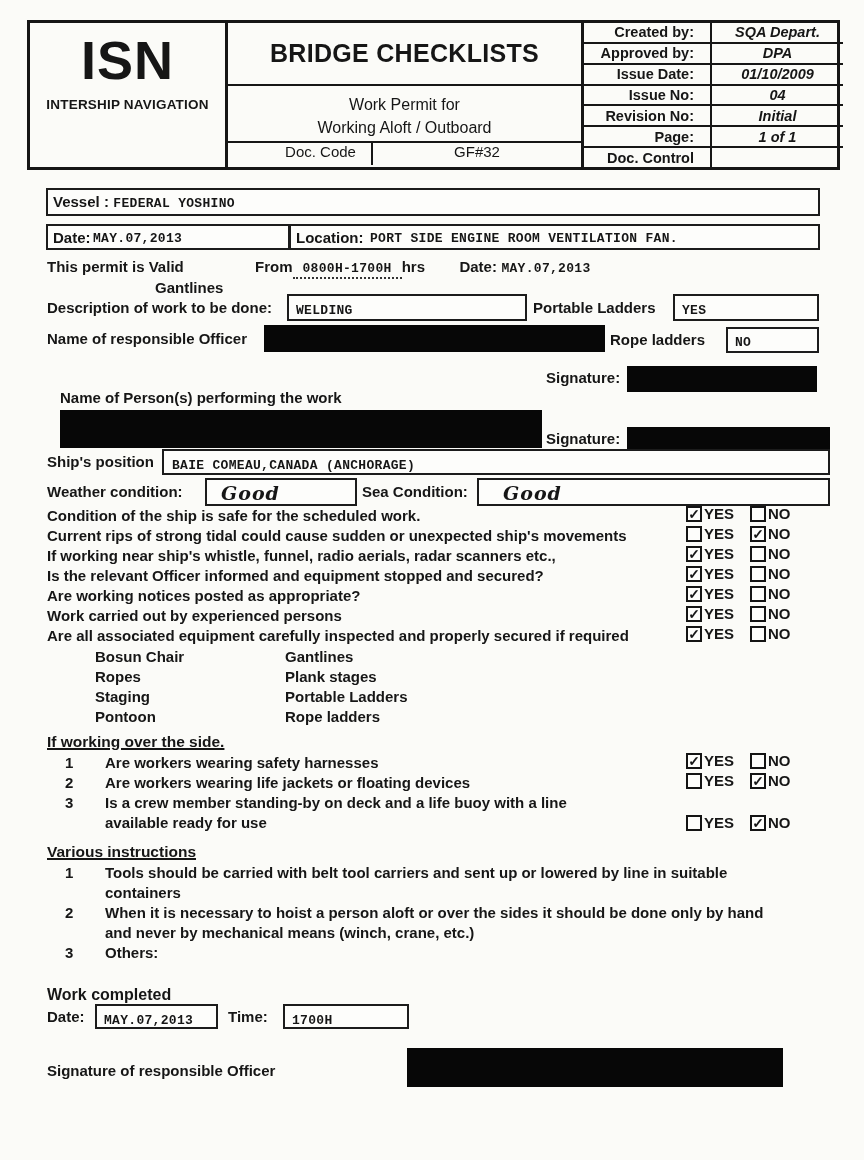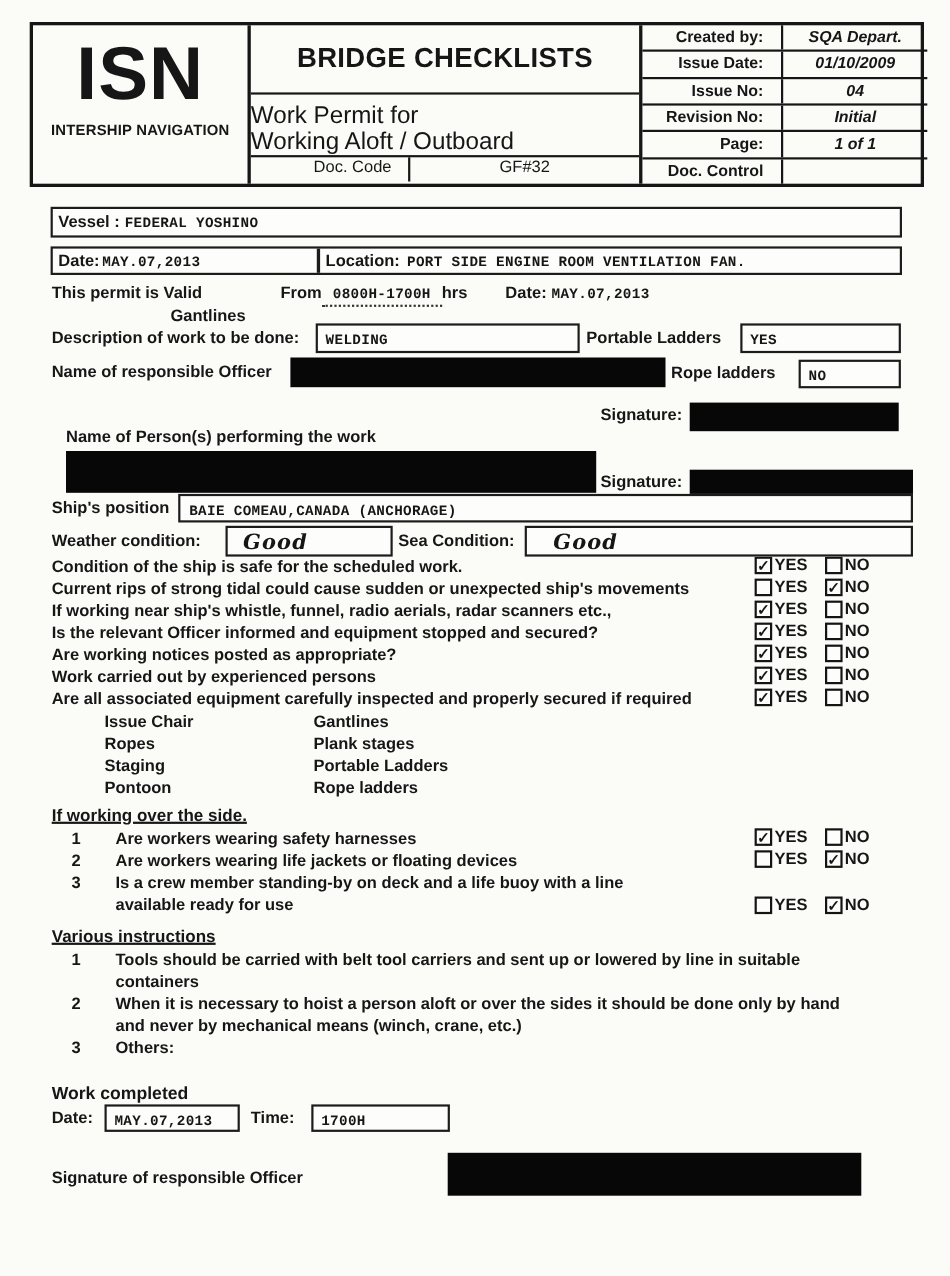--- a/index.html
+++ b/index.html
@@ -9,25 +9,25 @@
   .abs { position:absolute; }
   .lbl { font-size:15px; font-weight:bold; white-space:nowrap; }
   .mono { font-family:"Liberation Mono",monospace; font-weight:bold; font-size:13px; white-space:nowrap; letter-spacing:0.3px; }
   .box { border:2px solid #1c1c1c; background:#fdfdfb; }
   .redact { background:#070707; }
   .hand { font-family:"DejaVu Serif",serif; font-style:italic; font-weight:bold; font-size:19px; transform:rotate(-2deg); letter-spacing:1px; }
 
   
   .hdr { position:absolute; left:27px; top:20px; width:813px; height:150px; border:3px solid #161616; }
   .logo-cell { position:absolute; left:0; top:0; width:198px; height:144px; border-right:3px solid #161616; text-align:center; }
-  .logo-big { font-size:68px; font-weight:bold; letter-spacing:1px; line-height:1; margin-top:10px; }
+  .logo-big { font-size:54px; font-weight:bold; letter-spacing:1px; line-height:1; margin-top:10px; }
   .logo-sub { font-size:13.5px; font-weight:bold; margin-top:10px; letter-spacing:0.2px; }
   .mid-cell { position:absolute; left:198px; top:0; width:353px; height:144px; }
   .mid-title { height:63px; border-bottom:2px solid #161616; display:flex; align-items:center; justify-content:center; font-size:25px; font-weight:bold; letter-spacing:0.3px; }
-  .mid-sub { height:57px; border-bottom:2px solid #161616; font-size:22px; padding-top:7px; line-height:23px; }
+  .mid-sub { height:57px; border-bottom:2px solid #161616; text-align:center; font-size:16px; padding-top:7px; line-height:23px; }
   .mid-doc { height:22px; display:flex; font-size:15px;padding-left:42px; }
   .mid-doc .dc-l { width:103px; border-right:2px solid #161616; text-align:center; }
   .mid-doc .dc-v { flex:1; text-align:center; }
   .meta-cell { position:absolute; left:551px; top:0; width:262px; height:144px; border-left:3px solid #161616; display:flex; flex-direction:column; }
   .meta-row { flex:1; display:flex; border-bottom:2px solid #161616; font-size:14.5px; align-items:center; }
   .meta-row:last-child { border-bottom:none; }
   .meta-lbl { width:128px; border-right:2px solid #161616; text-align:right; padding-right:16px; font-weight:bold; height:100%; display:flex; align-items:center; justify-content:flex-end; }
   .meta-val { flex:1; text-align:center; font-style:italic; font-weight:bold; }
 
   
@@ -60,20 +60,24 @@
         <div class="dc-l">Doc. Code</div>
         <div class="dc-v">GF#32</div>
       </div>
     </div>
     <div class="meta-cell">
       <div class="meta-row">
         <div class="meta-lbl">Created by:</div>
         <div class="meta-val">SQA Depart.</div>
       </div>
       <div class="meta-row">
+        <div class="meta-lbl">Approved by:</div>
+        <div class="meta-val">DPA</div>
+      </div>
+      <div class="meta-row">
         <div class="meta-lbl">Issue Date:</div>
         <div class="meta-val">01/10/2009</div>
       </div>
       <div class="meta-row">
         <div class="meta-lbl">Issue No:</div>
         <div class="meta-val">04</div>
       </div>
       <div class="meta-row">
         <div class="meta-lbl">Revision No:</div>
         <div class="meta-val">Initial</div>
@@ -199,21 +203,21 @@
   </div>
 
   <span class="abs lbl" style="left:47px;top:627px;">Are all associated equipment carefully inspected and properly secured if required</span>
   <div class="yn" style="left:686px;top:625px;">
     <span class="cb checked">✓</span>
       <span class="yn-lbl">YES</span>
     <span class="cb cb-no"></span>
       <span class="yn-lbl">NO</span>
   </div>
 
-  <span class="abs lbl" style="left:95px;top:648px;">Issue Chair</span>
+  <span class="abs lbl" style="left:95px;top:648px;">Bosun Chair</span>
   <span class="abs lbl" style="left:285px;top:648px;">Gantlines</span>
   <span class="abs lbl" style="left:95px;top:668px;">Ropes</span>
   <span class="abs lbl" style="left:285px;top:668px;">Plank stages</span>
   <span class="abs lbl" style="left:95px;top:688px;">Staging</span>
   <span class="abs lbl" style="left:285px;top:688px;">Portable Ladders</span>
   <span class="abs lbl" style="left:95px;top:708px;">Pontoon</span>
   <span class="abs lbl" style="left:285px;top:708px;">Rope ladders</span>
 
   <span class="abs uhead" style="left:47px;top:733px;">If working over the side.</span>
 

